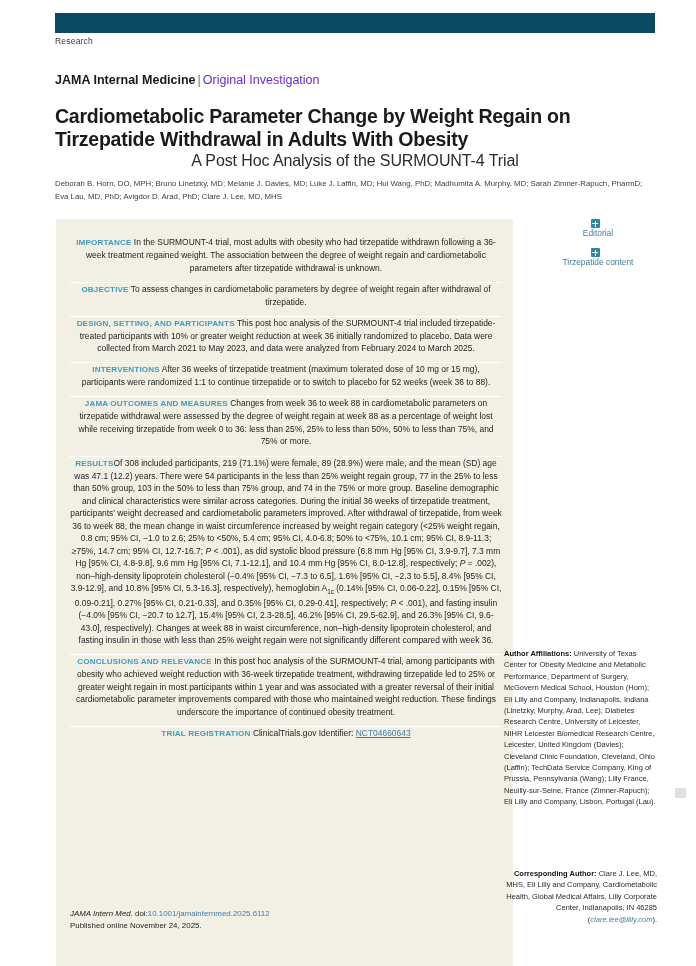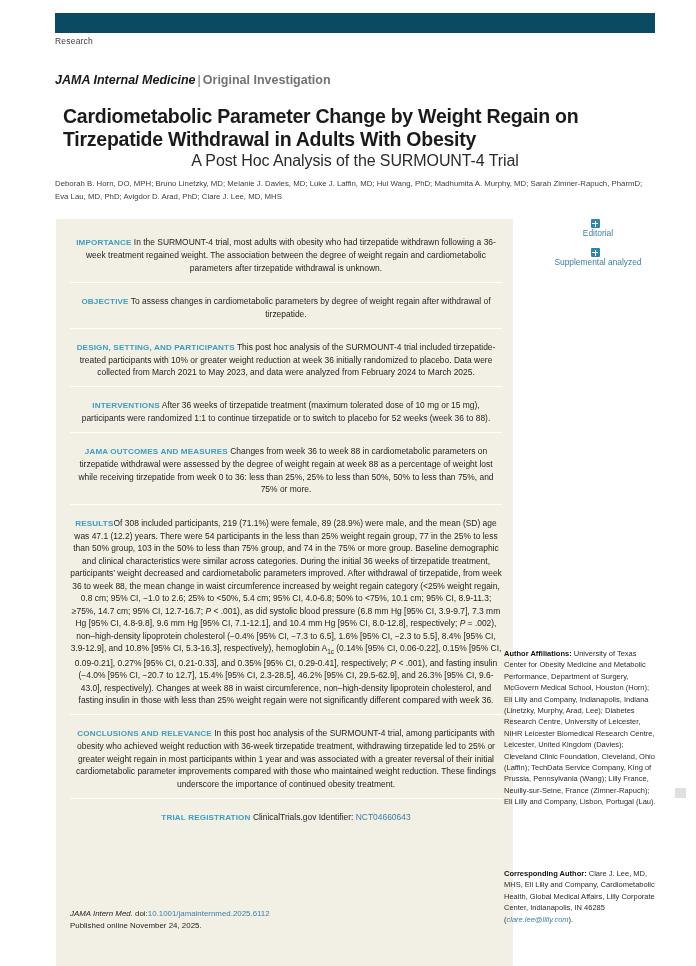--- a/index.html
+++ b/index.html
@@ -35,35 +35,34 @@
   }
 
   
   .journal-line {
     position: absolute;
     left: 55px; top: 73px;
     font-size: 12.5px;
     font-weight: bold;
     white-space: nowrap;
   }
-  .journal-name { color: #1a1a1a; font-style: italic; }
+  .journal-name { color: #1a1a1a; }
   .journal-sep { color: #6f6f6f; font-weight: normal; padding: 0 2px; }
-  .journal-type { color: #737373; font-weight: bold; }
+  .journal-type { color: #6d28d9; font-weight: normal; }
 
   
   .title {
     position: absolute;
     left: 55px; top: 92px;
     width: 600px;
     font-size: 19.5px;
     font-weight: bold;
     line-height: 1.17;
     color: #1a1a1a;
     letter-spacing: -0.25px;
-    margin-left: 8px;
   }
   .subtitle {
     position: absolute;
     left: 55px; top: 138px;
     width: 600px;
     font-size: 16px;
     font-weight: normal;
     line-height: 1.2;
     color: #2b2b2b;
     letter-spacing: -0.1px;
@@ -90,37 +89,37 @@
   .abstract-inner {
     position: absolute;
     left: 14px; top: 17px;
     width: 432px;
     font-size: 8.45px;
     line-height: 1.485;
     color: #1f1f1f;
     text-align: center;
   }
   .ab-sec { margin-bottom: 7.5px; position: relative; }
-  .ab-sec + .ab-sec { padding-top: 13px; }
+  .ab-sec + .ab-sec { padding-top: 1px; }
   .ab-sec + .ab-sec::before {
     content: "";
     position: absolute;
     left: 0; top: 0;
     width: 100%; height: 1px;
     background: #ffffff;
   }
   .ab-label {
     color: #3f9dc0;
     font-weight: bold;
     font-size: 8.1px;
     letter-spacing: 0.15px;
   }
   .ab-body { color: #1f1f1f; }
   .ab-ital { font-style: italic; }
-  .ab-link { color: #3f7fa5; }
+  .ab-link { color: #3f7fa5; text-decoration: underline; }
   .ab-sub { font-size: 6.4px; vertical-align: sub; }
 
   
   .trialreg { margin-top: 1px; }
 
   .citation {
     position: absolute;
     left: 70px; top: 908px;
     width: 430px;
     font-size: 7.9px;
@@ -165,21 +164,21 @@
   .rail-block {
     position: absolute;
     left: 504px;
     width: 153px;
     font-size: 7.5px;
     line-height: 1.52;
     color: #2b2b2b;
   }
   .rail-block b { color: #111; }
   .rail-affil { top: 648px; }
-  .rail-corr { top: 868px; }
+  .rail-corr { top: 868px; text-align: right; }
   .mail { font-style: italic; color: #3f7fa5; }
 
   
   .folio {
     position: absolute;
     right: 10px; bottom: 8px;
     width: 11px; height: 10px;
     background: #cfcfcf;
     opacity: 0.65;
   }
@@ -252,21 +251,21 @@
     <div>Published online November 24, 2025.</div>
   </div>
 
   <div class="rail">
     <div class="rail-link-row">
       <span class="plus-box"></span>
       <span class="rail-link-label">Editorial</span>
     </div>
     <div class="rail-link-row">
       <span class="plus-box"></span>
-      <span class="rail-link-label">Supplemental analyzed</span>
+      <span class="rail-link-label">Tirzepatide content</span>
     </div>
   </div>
 
   <div class="rail-block rail-affil">
     <b>Author Affiliations:</b><span> University of Texas Center for Obesity Medicine and Metabolic Performance, Department of Surgery, McGovern Medical School, Houston (Horn); Eli Lilly and Company, Indianapolis, Indiana (Linetzky, Murphy, Arad, Lee); Diabetes Research Centre, University of Leicester, NIHR Leicester Biomedical Research Centre, Leicester, United Kingdom (Davies); Cleveland Clinic Foundation, Cleveland, Ohio (Laffin); TechData Service Company, King of Prussia, Pennsylvania (Wang); Lilly France, Neuilly-sur-Seine, France (Zimner-Rapuch); Eli Lilly and Company, Lisbon, Portugal (Lau).</span>
   </div>
 
   <div class="rail-block rail-corr">
     <b>Corresponding Author:</b><span> Clare J. Lee, MD, MHS, Eli Lilly and Company, Cardiometabolic Health, Global Medical Affairs, Lilly Corporate Center, Indianapolis, IN 46285 (</span><span class="mail">clare.lee@lilly.com</span><span>).</span>
   </div>

